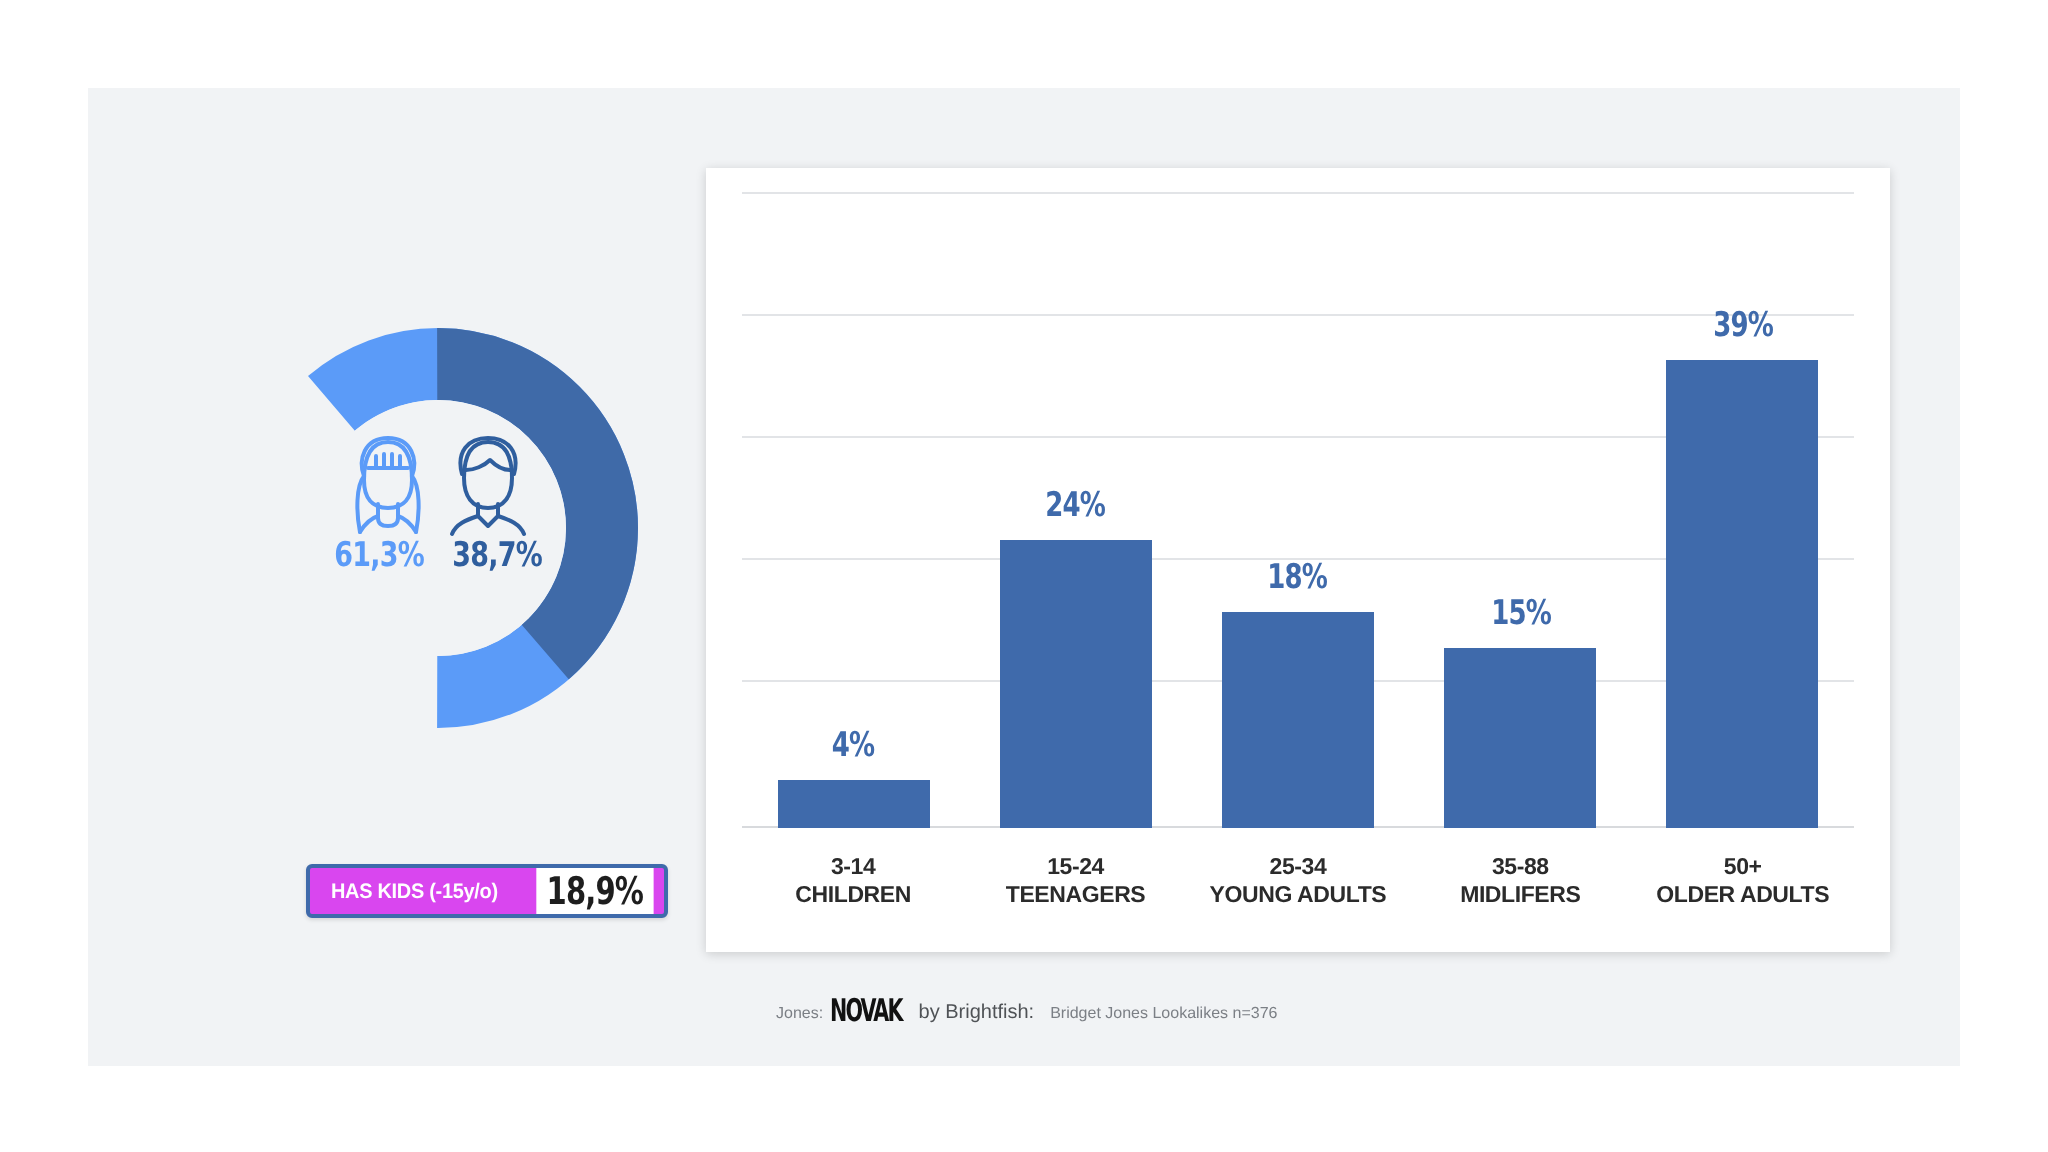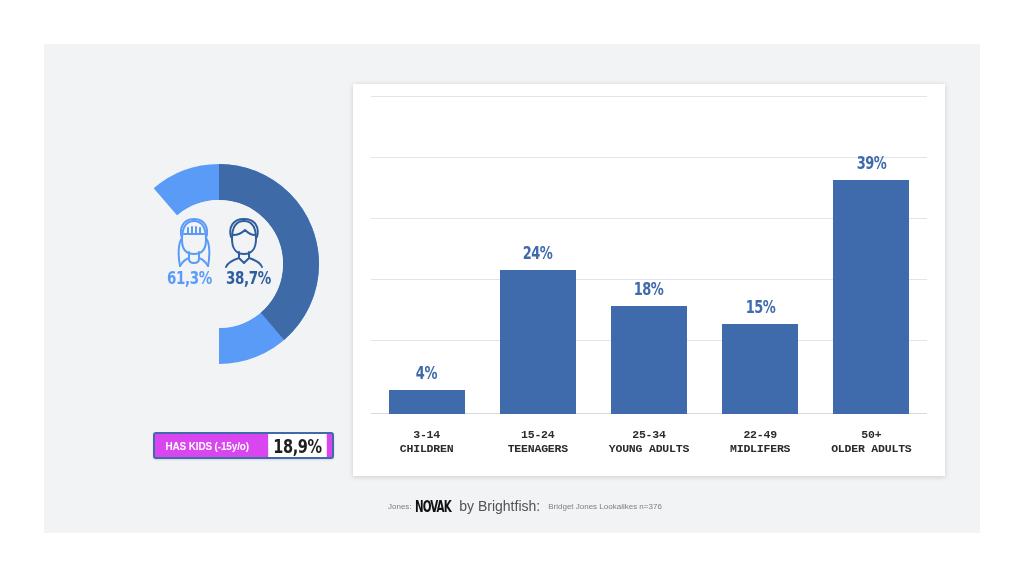--- a/index.html
+++ b/index.html
@@ -195,21 +195,21 @@
     height: 44px;
     display: flex;
     justify-content: space-around;
     align-items: flex-start;
     padding-top: 8px;
   }
   .x-label {
     width: 110px;
     text-align: center;
     color: #2b2b2b;
-    font-family: Liberation Mono, monospace;
+    font-family: Liberation Sans, sans-serif;
     font-size: 11.5px;
     font-weight: bold;
     line-height: 1.18;
     letter-spacing: -0.2px;
   }
   .x-label .x-sub { display: block; }
 
   
   #source-line {
     position: absolute;
@@ -226,21 +226,21 @@
   #source-logo {
     color: #111111;
     font-family: "DejaVu Sans Condensed", "Liberation Sans Narrow", "Liberation Sans", sans-serif;
     font-weight: bold;
     font-size: 14px;
     letter-spacing: -1.1px;
     transform: scaleX(0.82) scaleY(1.12);
     transform-origin: left center;
     margin-right: 1px;
   }
-  #source-by { font-size: 14px; color: #4f5256; margin-left: -3px; }
+  #source-by { font-size: 10px; color: #4f5256; margin-left: -3px; }
   #source-detail { font-size: 8px; color: #7b7f85; margin-left: 5px; }
 </style>
 </head>
 <body>
 
 <div id="slide">
 
   <div id="left-panel">
 
     <div id="donut-wrap">
@@ -320,21 +320,21 @@
           <div class="bar-col">
             <div class="bar-value">39%</div>
             <div class="bar-rect" style="height: 73.5849%; background: rgb(63, 106, 171);"></div>
           </div>
         </div>
     </div>
     <div id="x-labels">
         <div class="x-label"><span>3-14</span><span class="x-sub">CHILDREN</span></div>
         <div class="x-label"><span>15-24</span><span class="x-sub">TEENAGERS</span></div>
         <div class="x-label"><span>25-34</span><span class="x-sub">YOUNG ADULTS</span></div>
-        <div class="x-label"><span>22-49</span><span class="x-sub">MIDLIFERS</span></div>
+        <div class="x-label"><span>35-88</span><span class="x-sub">MIDLIFERS</span></div>
         <div class="x-label"><span>50+</span><span class="x-sub">OLDER ADULTS</span></div>
       </div>
   </div>
 
   <div id="source-line">
     <span id="source-prefix">Jones:</span>
     <span id="source-logo">NOVAK</span>
     <span id="source-by">by Brightfish:</span>
     <span id="source-detail">Bridget Jones Lookalikes n=376</span>
   </div>

